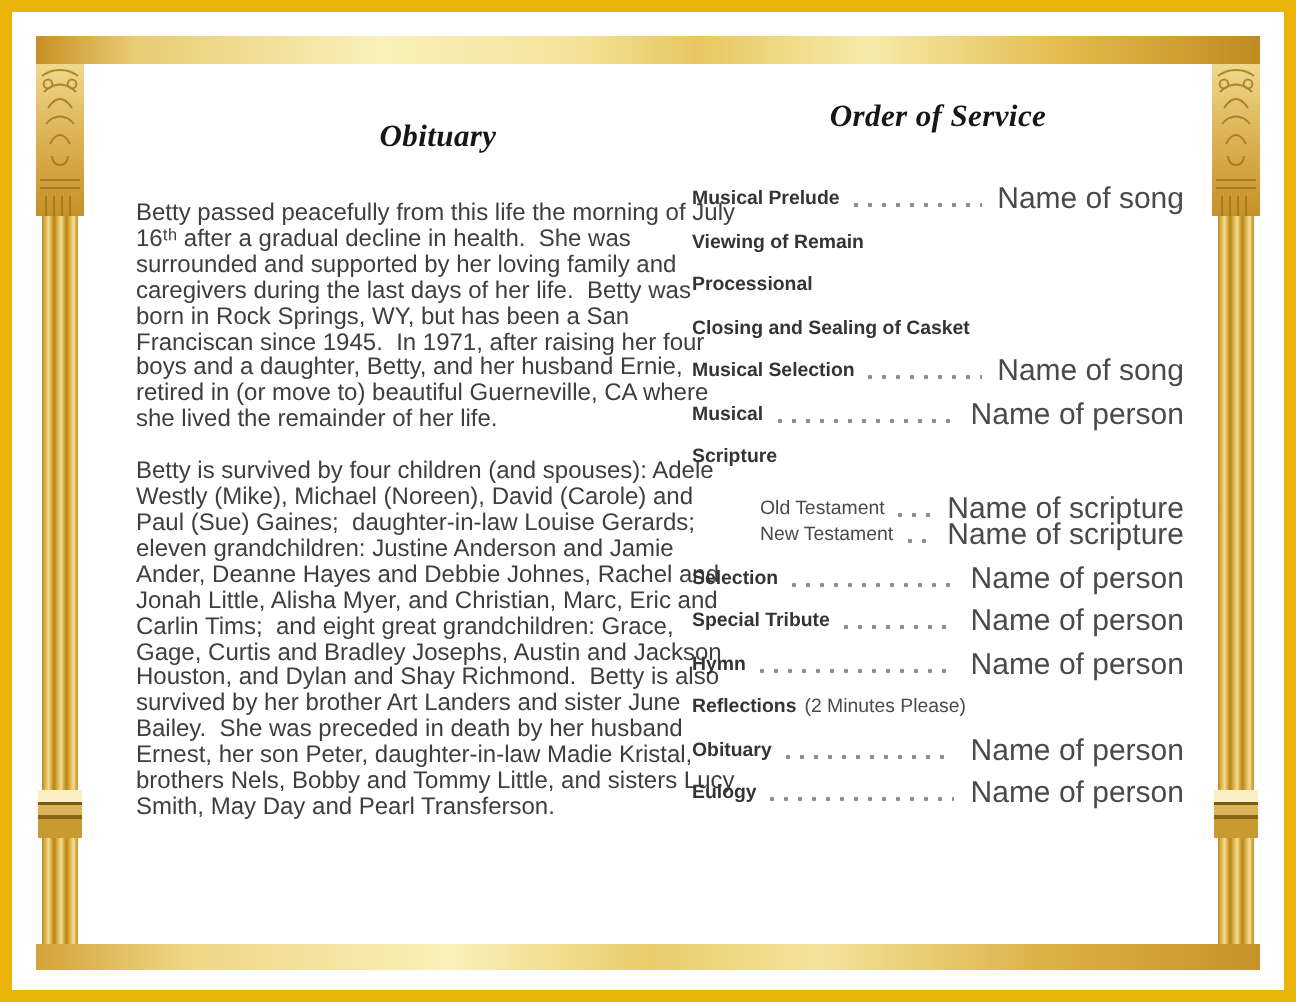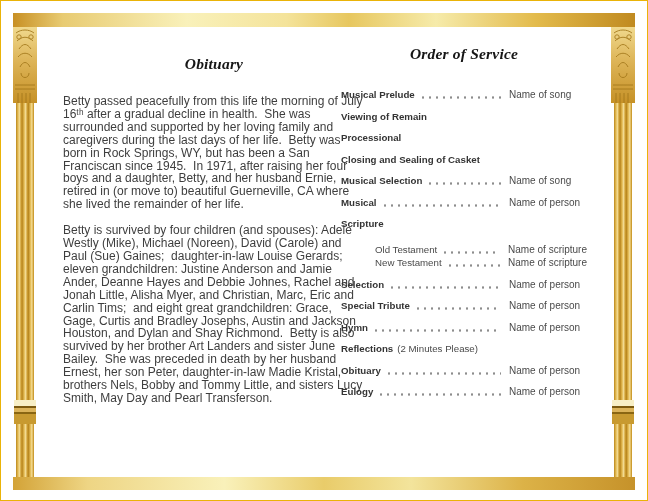--- a/index.html
+++ b/index.html
@@ -1,21 +1,21 @@
 <!DOCTYPE html>
 <html><head>
 <meta charset="utf-8">
 <style>
   * { margin:0; padding:0; box-sizing:border-box; }
   html,body { background:#ffffff; }
   body { font-family:"Liberation Sans", sans-serif; }
 
   .frame {
     position:relative; width:648px; height:501px;
-    background:#ffffff; border:1px solid #eab308; overflow:hidden;
+    background:#ffffff; border:6px solid #eab308; overflow:hidden;
   }
 
   
   .gold-bar {
     position:absolute; left:12px; right:12px; height:14px;
     background:linear-gradient(90deg,#c89024 0%,#e8cb72 8%,#f9f1ba 28%,#f4e39a 44%,#e7c75f 54%,#f6ebaa 68%,#e3bb4c 84%,#c08a20 100%);
   }
   .gold-bar.top { top:12px; }
   .gold-bar.bottom { top:auto; bottom:10px; height:13px;
     background:linear-gradient(90deg,#d3a337 0%,#eed584 12%,#f9f1ba 34%,#e9cc6a 50%,#f3e49c 64%,#dcb247 82%,#c6922a 100%);
@@ -65,21 +65,21 @@
   .svc-row.sub { padding-left:34px; margin-bottom:1px; }
   .svc-row.group-end { margin-bottom:9.5px; }
   .svc-label { font-size:9.7px; font-weight:bold; color:#343434; white-space:nowrap; line-height:12px; }
   .svc-row.sub .svc-label { font-weight:normal; color:#4a4a4a; }
   .svc-suffix { font-size:9.7px; color:#4a4a4a; margin-left:4px; line-height:12px; white-space:nowrap; }
   .svc-dots {
     flex:1 1 auto; height:12px; margin:0 8px 0 7px;
     background-image:radial-gradient(circle at 1px 8.5px,#8d8d8d 1px,transparent 1.3px);
     background-size:7px 12px; background-repeat:repeat-x;
   }
-  .svc-value { flex:0 0 78px; font-size:10px; color:#4a4a4a; line-height:12px; white-space:nowrap; }
+  .svc-value { flex:0 0 78px; font-size:15px; color:#4a4a4a; line-height:12px; white-space:nowrap; }
 </style>
 </head>
 <body>
 
 <div class="frame">
 
   <div class="gold-bar top"></div>
   <div class="gold-bar bottom"></div>
 
   <div class="pillar left">

